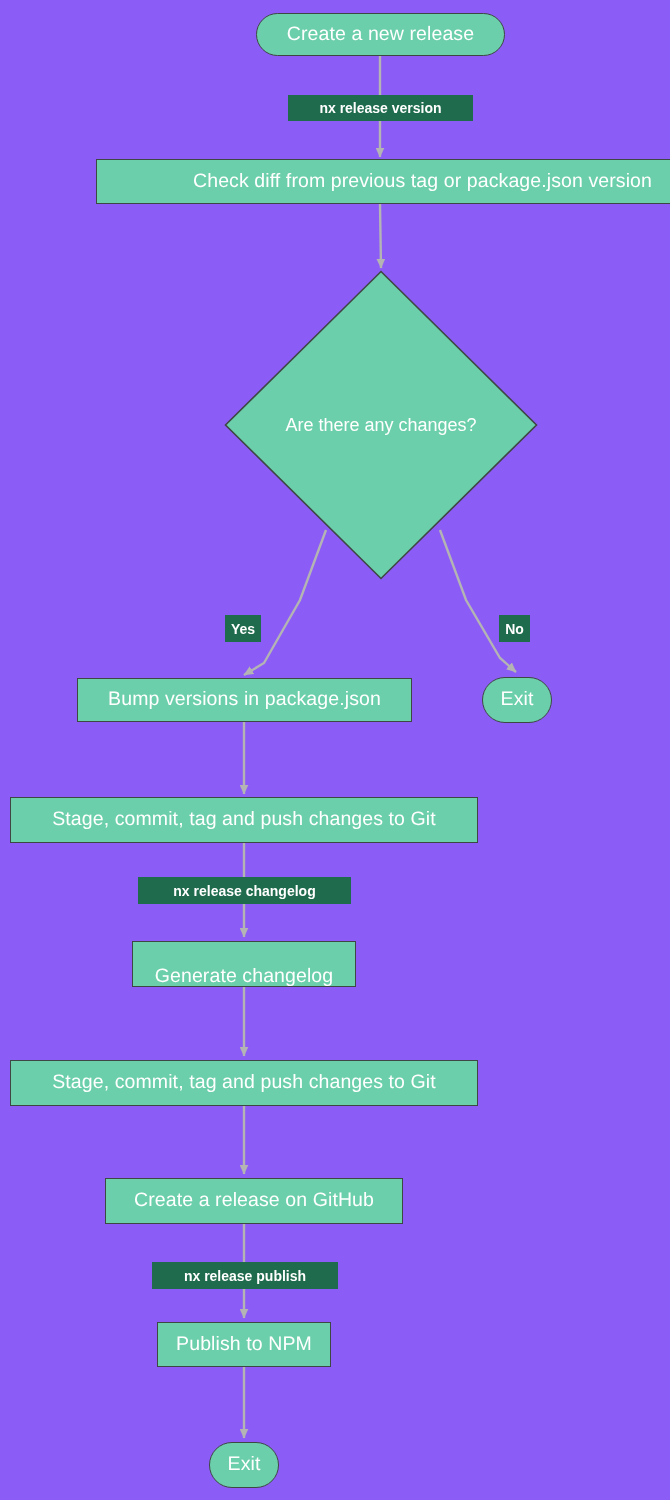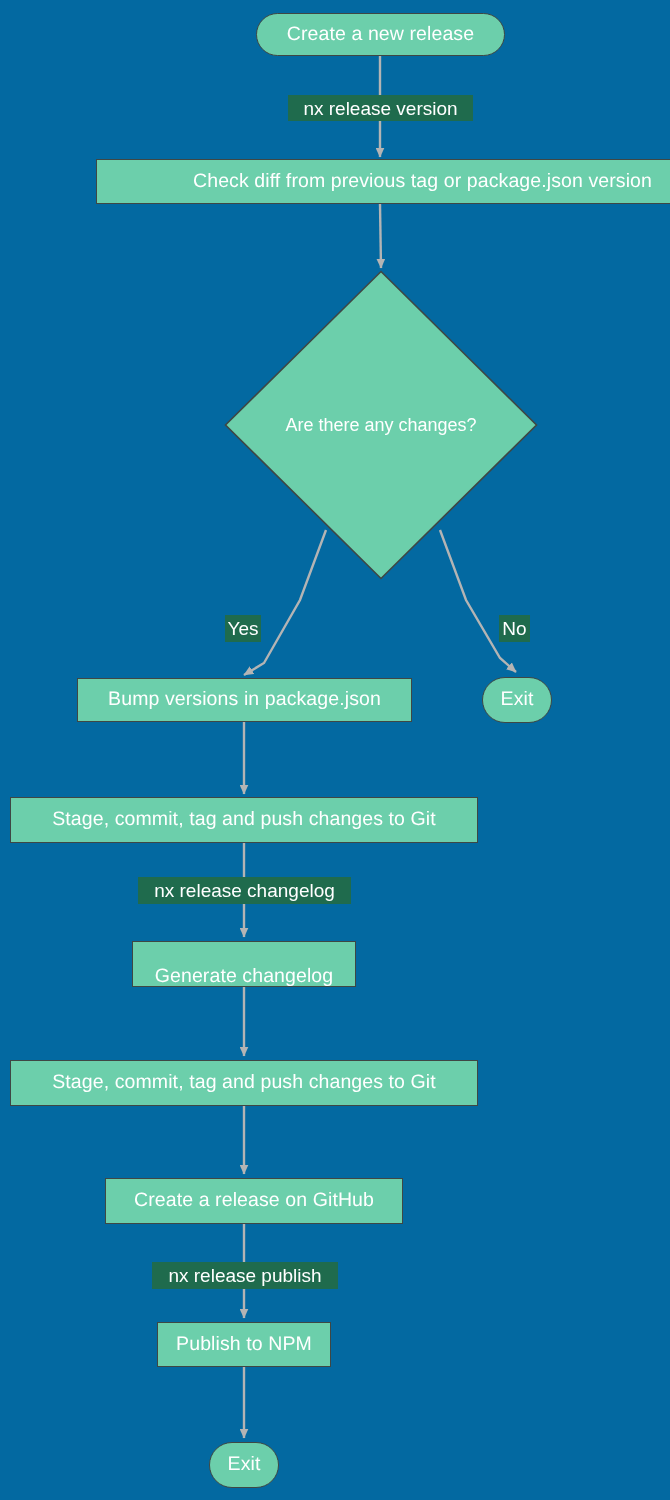--- a/index.html
+++ b/index.html
@@ -7,21 +7,21 @@
     padding: 0;
     background: #ffffff;
   }
   body {
     font-family: "Liberation Sans", sans-serif;
   }
   #canvas {
     position: relative;
     width: 670px;
     height: 1500px;
-    background: #0369a1;
+    background: #8b5cf6;
     overflow: hidden;
   }
   svg.edges {
     position: absolute;
     left: 0;
     top: 0;
     width: 670px;
     height: 1500px;
     pointer-events: none;
   }
@@ -72,27 +72,28 @@
     white-space: nowrap;
     pointer-events: none;
   }
 
   
   .edge-label {
     position: absolute;
     box-sizing: border-box;
     background: #1f6b4d;
     color: #ffffff;
-    font-size: 19px;
+    font-size: 14px;
     line-height: 1;
     display: flex;
     align-items: center;
     justify-content: center;
     white-space: nowrap;
     padding: 0 10px;
+    font-weight: bold;
   }
 </style>
 </head>
 <body>
 
 <div id="canvas">
 
   <svg class="edges" viewBox="0 0 670 1500">
     <defs>
       <marker id="arrow" markerWidth="11" markerHeight="9" refX="9.4" refY="4.5" orient="auto" markerUnits="userSpaceOnUse">

